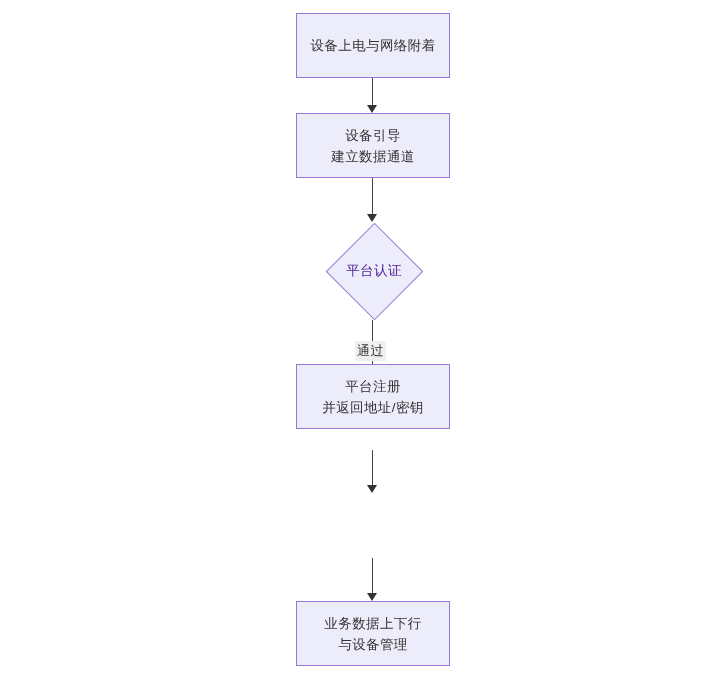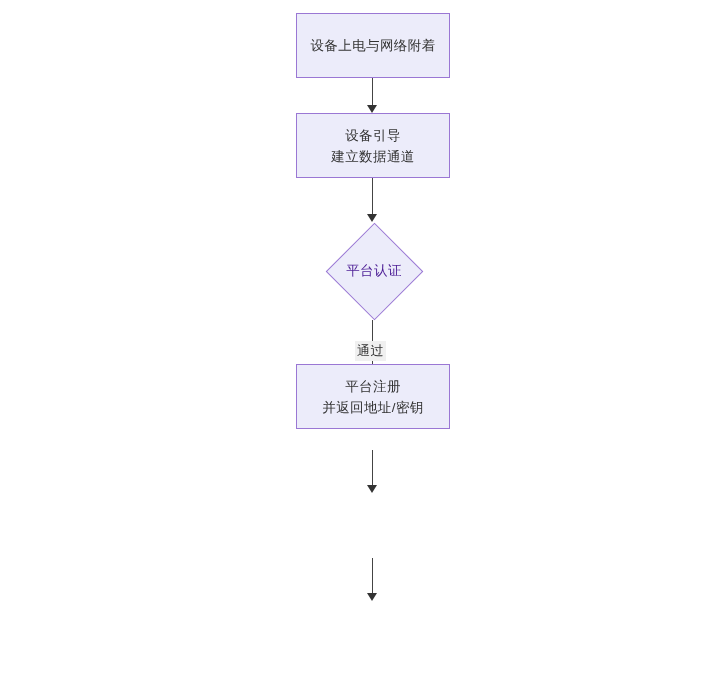--- a/index.html
+++ b/index.html
@@ -136,14 +136,18 @@
     <span class="line-2">并返回地址/密钥</span>
   </div>
 
   <div class="connector" style="top:450px; height:35px;"></div>
   <div class="arrow-head" style="top:485px;"></div>
 
 
   <div class="connector" style="top:558px; height:35px;"></div>
   <div class="arrow-head" style="top:593px;"></div>
 
+  <div class="node-box" style="left:296px; top:601px;">
+    <span class="line-1">业务数据上下行</span>
+    <span class="line-2">与设备管理</span>
+  </div>
 
 </div>
 
 </body></html>

